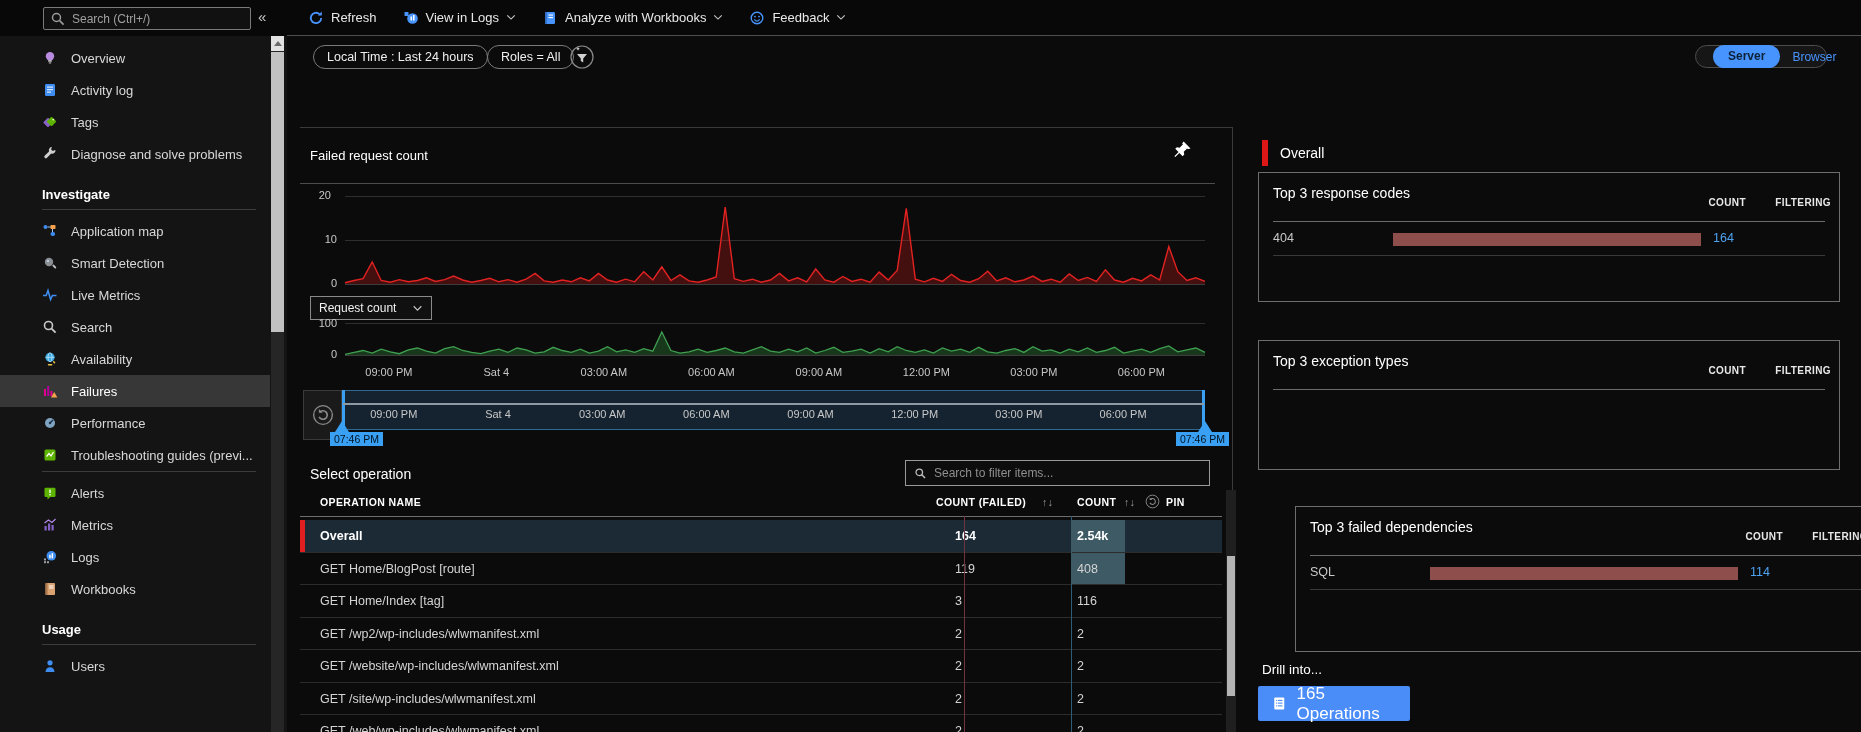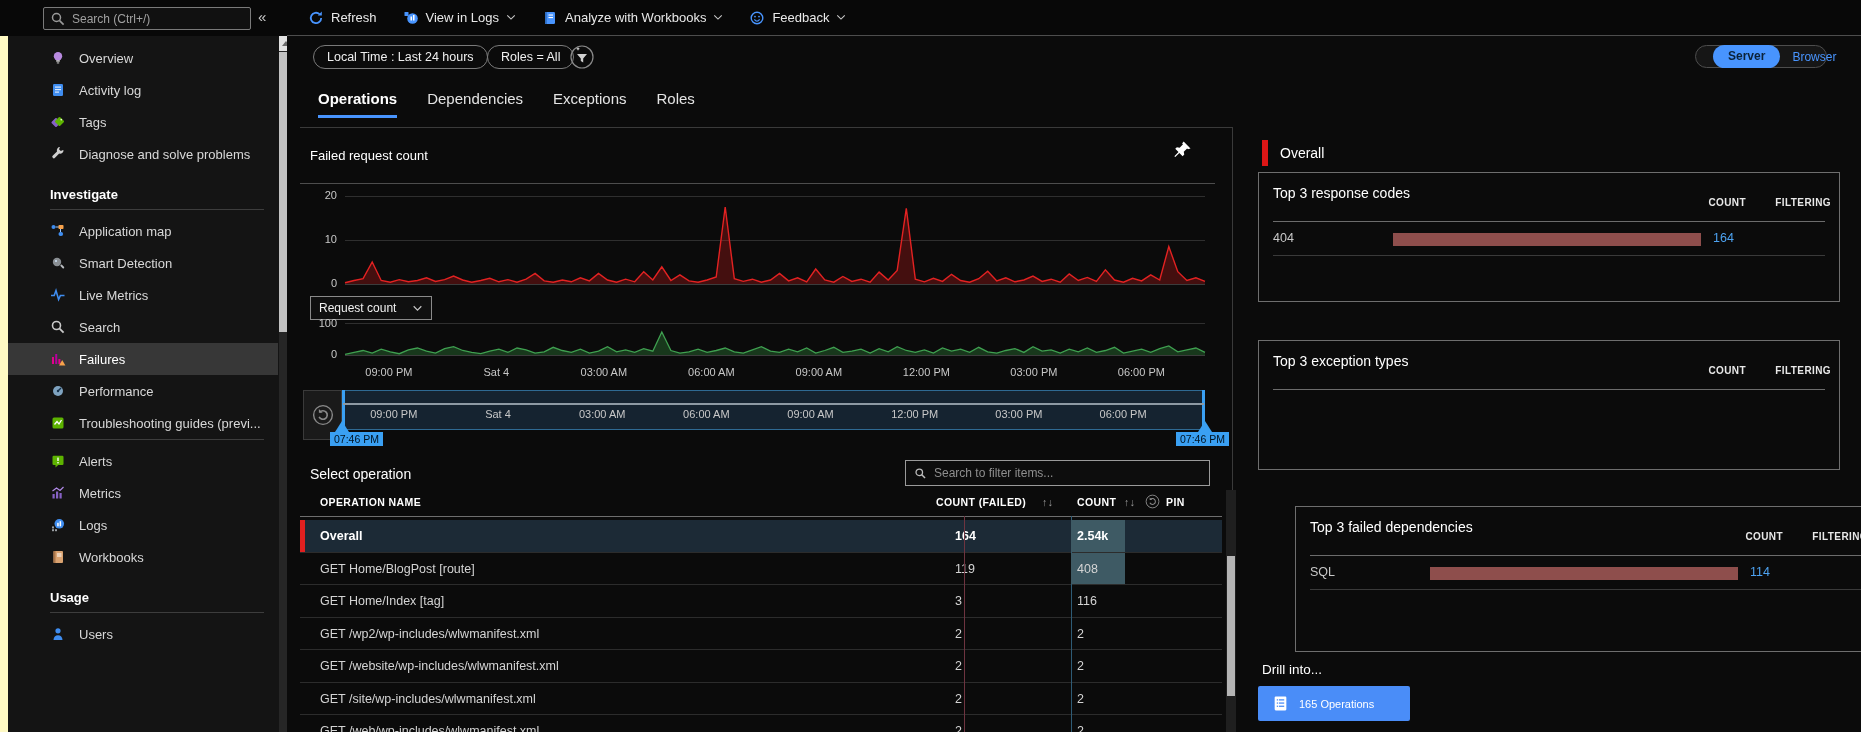--- a/index.html
+++ b/index.html
@@ -1,33 +1,33 @@
 <!DOCTYPE html>
 <html><head>
 <meta charset="utf-8">
 <style>
   * { margin:0; padding:0; box-sizing:border-box; }
   html,body { background:#000; }
   .screen {
     position:relative; width:1861px; height:732px; overflow:hidden;
-    background:#fef9c3; font-family:"Liberation Sans", sans-serif; color:#e8e8e8;
+    background:#f9a8d4; font-family:"Liberation Sans", sans-serif; color:#e8e8e8;
     -webkit-font-smoothing:antialiased;
   }
   
   .topbar { position:absolute; left:0; top:0; width:100%; height:36px; background:#080808; }
   .tb-search { position:absolute; left:43px; top:7px; width:208px; height:23px;
     background:#111; border:1px solid #7a7a7a; border-radius:2px; display:flex; align-items:center; padding:0 6px; gap:6px; }
   .tb-search input { flex:1; background:transparent; border:0; outline:none; color:#cfcfcf; font-size:12px; font-family:inherit; }
   .tb-search input::placeholder { color:#a0a0a0; }
   .tb-collapse { position:absolute; left:258px; top:8px; color:#c8c8c8; font-size:15px; cursor:pointer; }
   .cmdbar { position:absolute; left:308px; top:0; height:35px; display:flex; align-items:center; gap:26px; }
   .cmd { display:flex; align-items:center; gap:7px; font-size:13px; color:#e8e8e8; cursor:pointer; white-space:nowrap; }
   .cmd-divider { position:absolute; left:287px; right:0; top:35px; height:1px; background:#4d4d4d; }
   
-  .sidebar { position:absolute; left:0; top:36px; width:287px; bottom:0; background:#141414; overflow:hidden;margin-left:8px; }
+  .sidebar { position:absolute; left:0; top:36px; width:287px; bottom:0; background:#141414; overflow:hidden; }
   .nav-flow { position:absolute; top:6px; left:0; right:17px; }
   .nav-item { height:32px; display:flex; align-items:center; gap:13px; padding-left:42px; font-size:13px; color:#d8d8d8; cursor:pointer; }
   .nav-item.selected { background:#373737; color:#fff; }
   .nav-header { margin-top:8px; padding:9px 0 7px 42px; font-size:13px; font-weight:bold; color:#fff; }
   .nav-rule { height:1px; background:#3d3d3d; margin:0 14px 5px 42px; }
   .icn { width:16px; height:16px; flex:0 0 16px; }
   .sb-scroll { position:absolute; right:3px; top:0; bottom:0; width:13px; background:#262626; }
   .sb-btn { position:absolute; top:0; left:0; width:13px; height:15px; background:#e2e2e2; display:flex; align-items:center; justify-content:center; }
   .sb-btn .tri { width:0; height:0; border-left:4px solid transparent; border-right:4px solid transparent; border-bottom:5px solid #6a6a6a; }
   .sb-thumb { position:absolute; left:0; top:16px; width:13px; height:280px; background:#c2c2c2; }
@@ -96,21 +96,21 @@
   .card .ct { position:absolute; left:14px; top:12px; font-size:14px; color:#fff; }
   .card .hc { position:absolute; top:24px; font-size:10px; font-weight:bold; color:#e8e8e8; letter-spacing:.4px; }
   .card .rule { position:absolute; left:14px; right:14px; top:48px; height:1px; background:#bdbdbd; opacity:.55; }
   .card .rowlabel { position:absolute; left:14px; top:58px; font-size:12.5px; color:#c8c8c8; }
   .card .rowbar { position:absolute; left:134px; top:60px; width:308px; height:13px; background:#8e4e4c; }
   .card .rowcount { position:absolute; left:454px; top:58px; font-size:12.5px; color:#4da2f0; cursor:pointer; }
   .card .rowrule { position:absolute; left:14px; right:14px; top:82px; height:1px; background:#3a3a3a; }
   .drill-label { position:absolute; left:975px; top:626px; font-size:13.5px; color:#fff; }
   .drill-btn { position:absolute; left:971px; top:650px; width:152px; height:35px; background:#4a8df8; border-radius:2px;
     display:flex; align-items:center; gap:10px; padding:0 14px; cursor:pointer; }
-  .drill-btn .lbl { font-size:11px; color:#fff; }
+  .drill-btn .lbl { font-size:17px; color:#fff; }
 </style>
 </head>
 <body>
 
 <div class="screen">
 
   <div class="topbar">
     <div class="tb-search">
       <svg class="icn" viewBox="0 0 16 16">
           <circle cx="6.5" cy="6.5" r="4" fill="none" stroke="#9a9a9a" stroke-width="1.5"></circle>
@@ -226,20 +226,30 @@
           </svg>
         <span>Live Metrics</span>
       </div>
       <div class="nav-item">
         <svg class="icn" viewBox="0 0 16 16">
             <circle cx="6.5" cy="6.5" r="4" fill="none" stroke="#c9c9c9" stroke-width="1.6"></circle>
             <path d="M9.6 9.6l4 4" stroke="#c9c9c9" stroke-width="1.8"></path>
           </svg>
         <span>Search</span>
       </div>
+      <div class="nav-item">
+        <svg class="icn" viewBox="0 0 16 16">
+            <circle cx="8" cy="6.3" r="4.6" fill="#3aa7e0"></circle>
+            <ellipse cx="8" cy="6.3" rx="2" ry="4.6" fill="none" stroke="#bfe6f7" stroke-width="0.8"></ellipse>
+            <path d="M3.6 6.3h8.8" stroke="#bfe6f7" stroke-width="0.8"></path>
+            <path d="M11.3 10.2l1.6 2" stroke="#e8c34a" stroke-width="1.4"></path>
+            <rect x="5.8" y="13" width="4.6" height="1.4" rx="0.7" fill="#e8c34a"></rect>
+          </svg>
+        <span>Availability</span>
+      </div>
       <div class="nav-item selected">
         <svg class="icn" viewBox="0 0 16 16">
             <rect x="2" y="6" width="2" height="7" fill="#e3008c"></rect>
             <rect x="5.2" y="3" width="2" height="10" fill="#b4009e"></rect>
             <rect x="8.4" y="8" width="2" height="5" fill="#e3008c"></rect>
             <path d="M12.2 9l3.2 5.4h-6.4z" fill="#f7a24b"></path>
           </svg>
         <span>Failures</span>
       </div>
       <div class="nav-item">
@@ -324,40 +334,34 @@
         <circle cx="12" cy="12" r="11" fill="none" stroke="#8a8a8a" stroke-width="1.2"></circle>
         <path d="M7 9h10l-3.8 4.6v4l-2.4-1.5V13.6z" fill="#d0d0d0"></path>
         <path d="M8 5.2v-2.8M6.6 3.8h2.8" stroke="#d0d0d0" stroke-width="1.1"></path>
       </svg>
 
     <div class="toggle">
       <div class="on">Server</div>
       <div class="off">Browser</div>
     </div>
 
-    <div class="tabs">
-      <div class="tab active">Operations</div>
-      <div class="tab">Dependencies</div>
-      <div class="tab">Exceptions</div>
-      <div class="tab">Roles</div>
-    </div>
 
     <div class="sect-top"></div>
     <div class="vdivider"></div>
 
     <div class="chart-title">Failed request count</div>
     <svg class="pin-btn" viewBox="0 0 16 16">
         <path d="M9.3 1.2l5.5 5.5-2 .7-.7-.7-2.7 2.7.4 2.2-1.3 1.3-2.6-2.6-3.3 3.3-.7-.7 3.3-3.3-2.6-2.6L3.9 5.7l2.2.4 2.7-2.7-.7-.7z" fill="#fff"></path>
       </svg>
     <div class="title-rule"></div>
 
     <div class="grid" style="top:160px;"></div>
     <div class="grid" style="top:204px;"></div>
     <div class="grid" style="top:248px; background:#3c3c3c;"></div>
-    <span class="ytick" style="left:10px; top:153px;">20</span>
+    <span class="ytick" style="left:4px; top:153px;">20</span>
     <span class="ytick" style="left:10px; top:197px;">10</span>
     <span class="ytick" style="left:10px; top:241px;">0</span>
     <svg class="chart-svg" style="top:154px;" width="860" height="96">
       <path class="area" d="M0,94 L0.0,92.7 L9.1,90.5 L18.1,88.7 L27.2,72.0 L36.2,90.5 L45.3,92.2 L54.3,89.6 L63.4,91.8 L72.4,90.5 L81.5,87.8 L90.5,91.4 L99.6,89.6 L108.6,86.1 L117.7,90.0 L126.7,92.2 L135.8,90.5 L144.8,88.3 L153.9,91.8 L162.9,89.6 L172.0,92.2 L181.1,89.2 L190.1,83.4 L199.2,90.9 L208.2,92.2 L217.3,90.0 L226.3,91.8 L235.4,87.8 L244.4,90.9 L253.5,83.4 L262.5,90.0 L271.6,92.2 L280.6,89.2 L289.7,91.8 L298.7,81.7 L307.8,90.0 L316.8,76.8 L325.9,90.5 L334.9,84.8 L344.0,90.9 L353.1,92.2 L362.1,90.0 L371.2,87.0 L380.2,17.0 L389.3,88.7 L398.3,91.4 L407.4,89.2 L416.4,92.2 L425.5,90.0 L434.5,83.4 L443.6,90.9 L452.6,87.8 L461.7,91.8 L470.7,79.0 L479.8,90.0 L488.8,92.2 L497.9,86.5 L506.9,91.4 L516.0,89.2 L525.1,92.2 L534.1,82.1 L543.2,90.0 L552.2,80.4 L561.3,18.3 L570.3,89.2 L579.4,91.8 L588.4,88.3 L597.5,91.4 L606.5,84.3 L615.6,90.5 L624.6,92.2 L633.7,88.7 L642.7,81.2 L651.8,90.9 L660.8,87.8 L669.9,91.8 L678.9,90.0 L688.0,86.1 L697.1,91.4 L706.1,89.2 L715.2,92.2 L724.2,83.9 L733.3,90.5 L742.3,87.4 L751.4,91.4 L760.4,79.9 L769.5,90.0 L778.5,92.2 L787.6,88.3 L796.6,90.9 L805.7,84.8 L814.7,90.0 L823.8,56.6 L832.8,81.7 L841.9,90.5 L850.9,87.8 L860.0,91.4 L860,94 Z" fill="rgba(220,30,30,0.28)"></path>
       <path class="line" d="M0.0,92.7 L9.1,90.5 L18.1,88.7 L27.2,72.0 L36.2,90.5 L45.3,92.2 L54.3,89.6 L63.4,91.8 L72.4,90.5 L81.5,87.8 L90.5,91.4 L99.6,89.6 L108.6,86.1 L117.7,90.0 L126.7,92.2 L135.8,90.5 L144.8,88.3 L153.9,91.8 L162.9,89.6 L172.0,92.2 L181.1,89.2 L190.1,83.4 L199.2,90.9 L208.2,92.2 L217.3,90.0 L226.3,91.8 L235.4,87.8 L244.4,90.9 L253.5,83.4 L262.5,90.0 L271.6,92.2 L280.6,89.2 L289.7,91.8 L298.7,81.7 L307.8,90.0 L316.8,76.8 L325.9,90.5 L334.9,84.8 L344.0,90.9 L353.1,92.2 L362.1,90.0 L371.2,87.0 L380.2,17.0 L389.3,88.7 L398.3,91.4 L407.4,89.2 L416.4,92.2 L425.5,90.0 L434.5,83.4 L443.6,90.9 L452.6,87.8 L461.7,91.8 L470.7,79.0 L479.8,90.0 L488.8,92.2 L497.9,86.5 L506.9,91.4 L516.0,89.2 L525.1,92.2 L534.1,82.1 L543.2,90.0 L552.2,80.4 L561.3,18.3 L570.3,89.2 L579.4,91.8 L588.4,88.3 L597.5,91.4 L606.5,84.3 L615.6,90.5 L624.6,92.2 L633.7,88.7 L642.7,81.2 L651.8,90.9 L660.8,87.8 L669.9,91.8 L678.9,90.0 L688.0,86.1 L697.1,91.4 L706.1,89.2 L715.2,92.2 L724.2,83.9 L733.3,90.5 L742.3,87.4 L751.4,91.4 L760.4,79.9 L769.5,90.0 L778.5,92.2 L787.6,88.3 L796.6,90.9 L805.7,84.8 L814.7,90.0 L823.8,56.6 L832.8,81.7 L841.9,90.5 L850.9,87.8 L860.0,91.4" fill="none" stroke-width="1.4" stroke="#e32222"></path>
     </svg>
 
     <div class="dropdown">
       <span>Request count</span>
       <svg width="11" height="7" viewBox="0 0 16 11">

